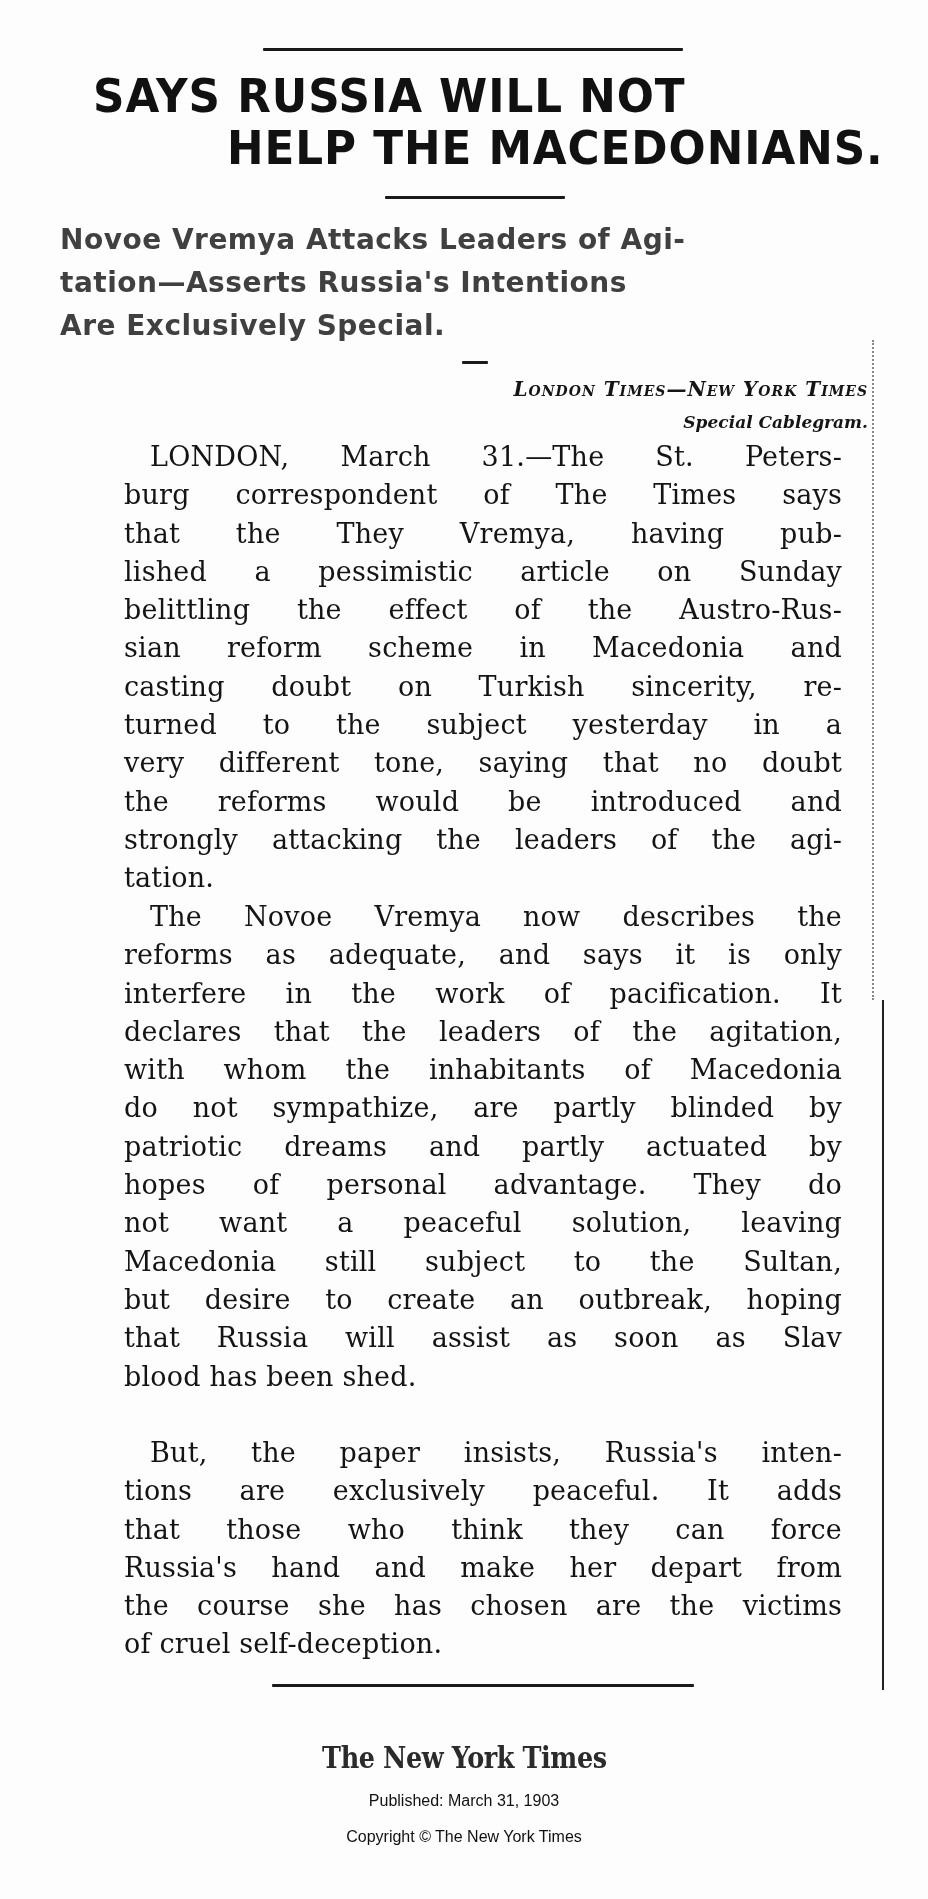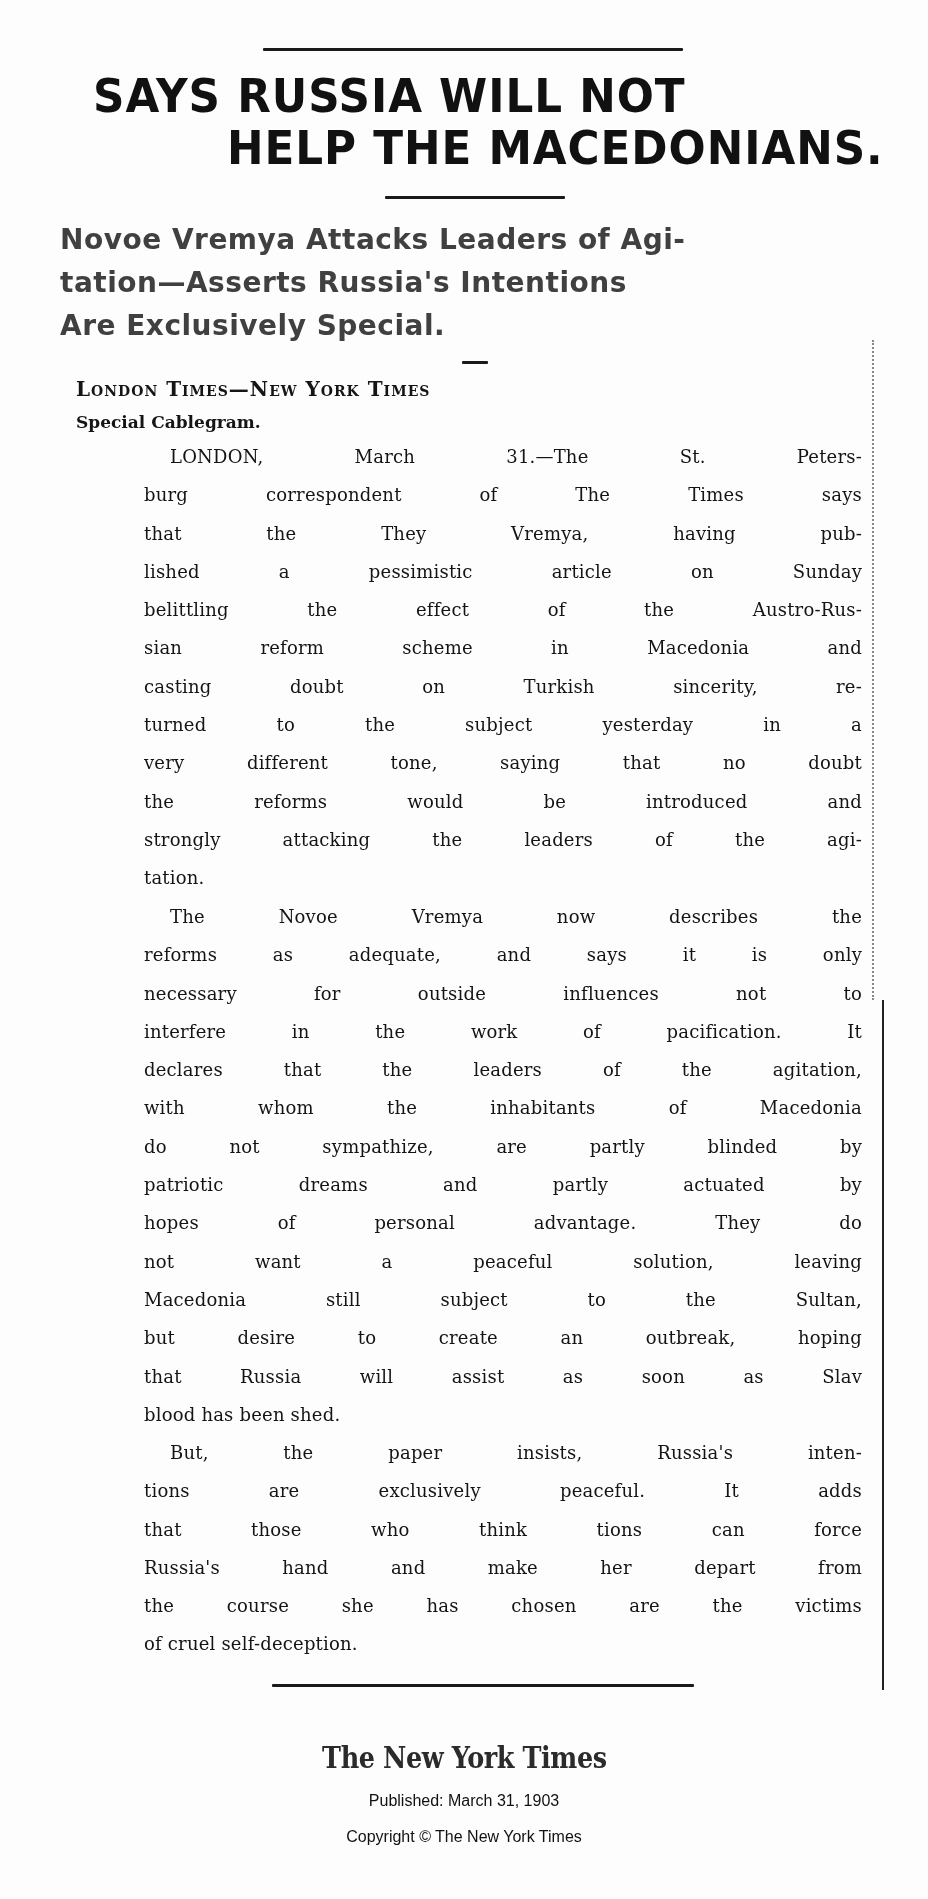--- a/index.html
+++ b/index.html
@@ -44,42 +44,43 @@
       font-family: "DejaVu Sans", sans-serif;
       font-weight: bold;
       font-size: 28px;
       line-height: 43px;
       color: #404040;
       letter-spacing: 0.5px;
     }
     .deck-line { display: block; white-space: nowrap; }
     .credit {
       position: absolute;
-      left: 76px;
+      left: 60px;
       width: 808px;
-      text-align: left;
+      text-align: right;
       font-family: "DejaVu Serif", serif;
       font-weight: bold;
       color: #151515;
       white-space: nowrap;
+      font-style: italic;
     }
     .credit.line1 {
       font-size: 20px;
       font-variant: small-caps;
       letter-spacing: 1px;
     }
     .credit.line2 {
       font-size: 17px;
     }
     .body-text {
       position: absolute;
-      left: 144px;
+      left: 124px;
       width: 718px;
       font-family: "DejaVu Serif", serif;
-      font-size: 18px;
+      font-size: 27px;
       line-height: 38.3px;
       color: #141414;
       letter-spacing: 0.2px;
     }
     .body-line {
       display: block;
       white-space: nowrap;
       text-align: justify;
       text-align-last: justify;
       height: 38.3px;
@@ -158,38 +159,37 @@
     <span class="body-line">turned to the subject yesterday in a</span>
     <span class="body-line">very different tone, saying that no doubt</span>
     <span class="body-line">the reforms would be introduced and</span>
     <span class="body-line">strongly attacking the leaders of the agi-</span>
     <span class="body-line last">tation.</span>
   </div>
 
   <div class="body-text" style="top:898px;">
     <span class="body-line indent">The Novoe Vremya now describes the</span>
     <span class="body-line">reforms as adequate, and says it is only</span>
-    <span class="body-line">necessary for outside influences not to</span>
     <span class="body-line">interfere in the work of pacification. It</span>
     <span class="body-line">declares that the leaders of the agitation,</span>
     <span class="body-line">with whom the inhabitants of Macedonia</span>
     <span class="body-line">do not sympathize, are partly blinded by</span>
     <span class="body-line">patriotic dreams and partly actuated by</span>
     <span class="body-line">hopes of personal advantage. They do</span>
     <span class="body-line">not want a peaceful solution, leaving</span>
     <span class="body-line">Macedonia still subject to the Sultan,</span>
     <span class="body-line">but desire to create an outbreak, hoping</span>
     <span class="body-line">that Russia will assist as soon as Slav</span>
     <span class="body-line last">blood has been shed.</span>
   </div>
 
   <div class="body-text" style="top:1434px;">
     <span class="body-line indent">But, the paper insists, Russia's inten-</span>
     <span class="body-line">tions are exclusively peaceful. It adds</span>
-    <span class="body-line">that those who think tions can force</span>
+    <span class="body-line">that those who think they can force</span>
     <span class="body-line">Russia's hand and make her depart from</span>
     <span class="body-line">the course she has chosen are the victims</span>
     <span class="body-line last">of cruel self-deception.</span>
   </div>
 
   <div class="col-dots" style="top:340px; height:660px;"></div>
   <div class="col-rule" style="top:1000px; height:690px;"></div>
 
   <div class="rule" style="left:272px; top:1684px; width:422px;"></div>
 

